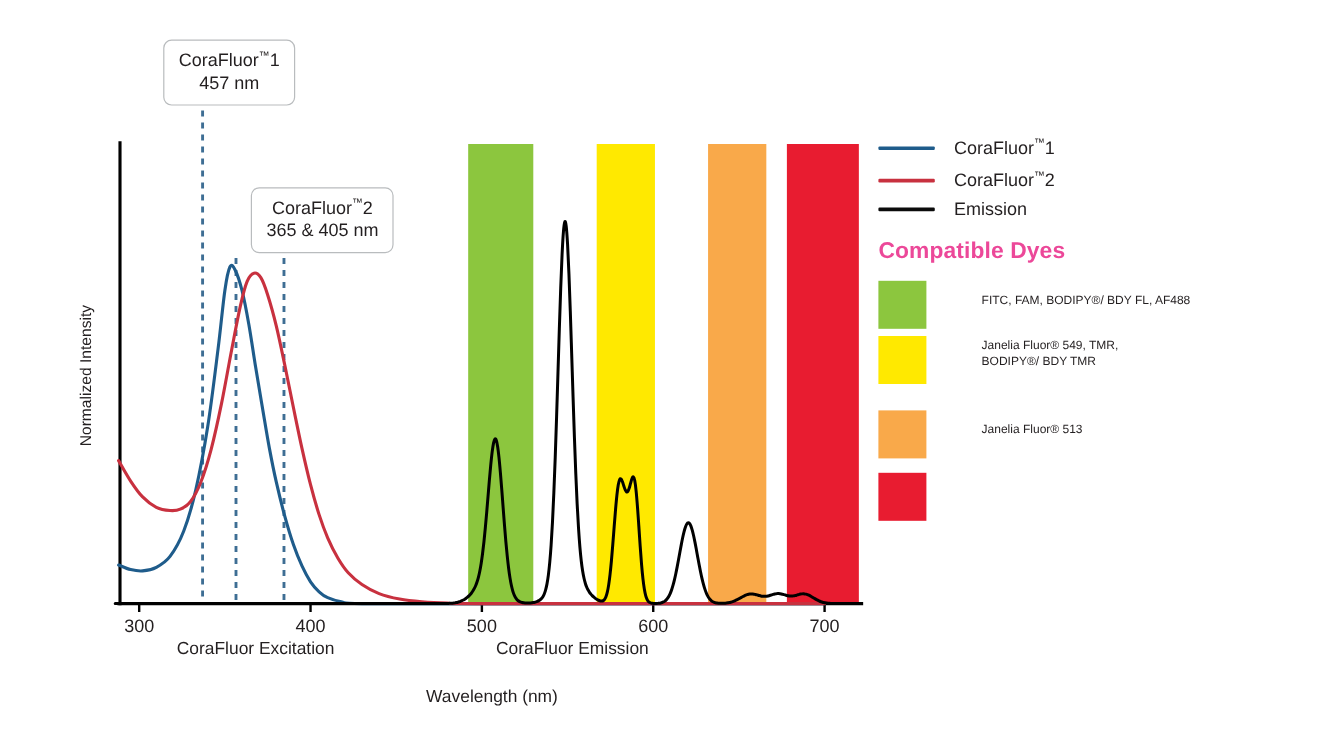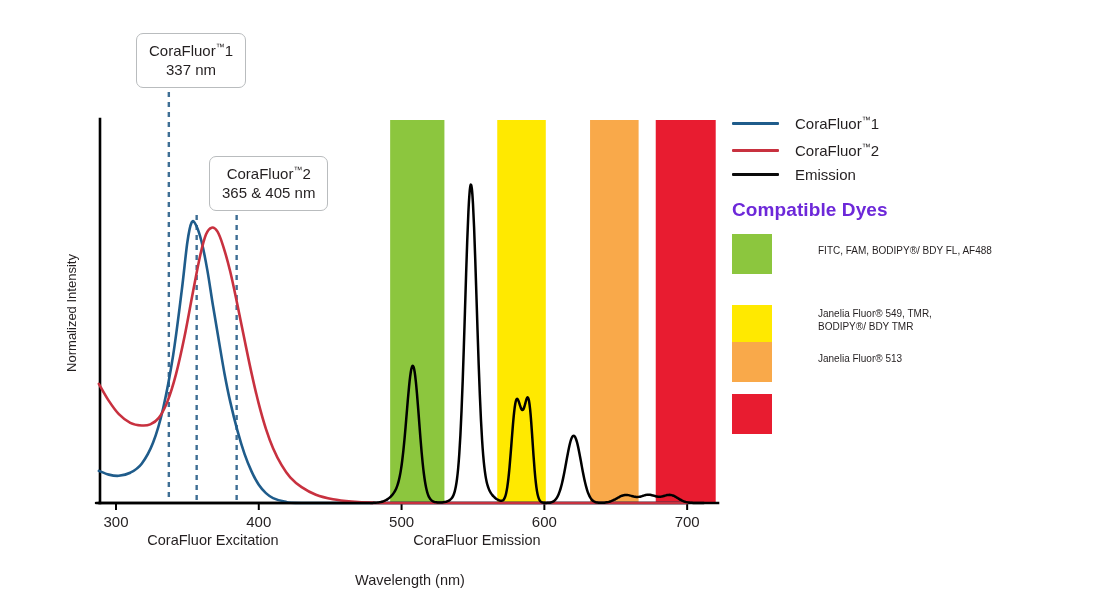--- a/index.html
+++ b/index.html
@@ -78,38 +78,38 @@
     font-size:15px;color:#231f20;white-space:nowrap;
   }
   .legend-label sup{font-size:9px;vertical-align:super;}
 
   #legend-r0{left:4px;top:114px;}
   #legend-r1{left:4px;top:141px;}
   #legend-r2{left:4px;top:165px;text-align:right;}
 
   #dyes-heading{
     position:absolute;left:4px;top:199px;
-    font-size:19px;font-weight:bold;color:#6d28d9;letter-spacing:.1px;
+    font-size:19px;font-weight:bold;color:#ec4899;letter-spacing:.1px;
   }
 
   .dye-row{
     position:absolute;display:flex;align-items:flex-start;
   }
   .dye-swatch{
     width:40px;height:40px;flex:0 0 auto;margin-right:22px;
   }
   .dye-label{
     font-size:10px;color:#231f20;line-height:1.32;padding-top:10px;
     white-space:nowrap;
     margin-left:24px;
   }
   .dye-label.two-line{padding-top:2px;}
 
   #dye-0{left:4px;top:234px;}
-  #dye-1{left:4px;top:305px;}
+  #dye-1{left:4px;top:280px;}
   #dye-2{left:4px;top:342px;}
   #dye-3{left:4px;top:394px;}
 </style>
 </head>
 <body>
 
 <div id="root">
 
   <div id="plot">
     <svg id="chart-svg" width="730" height="612" viewBox="0 0 730 612">
@@ -137,21 +137,21 @@
         <line x1="196.66744186046512" y1="215" x2="196.66744186046512" y2="503" stroke="#3E6E94" stroke-width="2.4" stroke-dasharray="5 5"></line>
         <line x1="236.64883720930231" y1="215" x2="236.64883720930231" y2="503" stroke="#3E6E94" stroke-width="2.4" stroke-dasharray="5 5"></line>
         <path d="M 98.86 470.85 C 100.52 471.48, 105.52 473.81, 108.85 474.63 C 112.18 475.45, 115.28 476.08, 118.85 475.77 C 122.42 475.45, 126.46 474.76, 130.27 472.74 C 134.08 470.72, 137.89 468.71, 141.69 463.66 C 145.50 458.62, 149.55 451.69, 153.12 442.48 C 156.69 433.28, 159.78 422.94, 163.11 408.44 C 166.44 393.94, 170.01 375.03, 173.11 355.49 C 176.20 335.94, 179.29 310.10, 181.67 291.19 C 184.05 272.27, 185.72 253.49, 187.39 242.01 C 189.05 230.54, 190.24 225.18, 191.67 222.35 C 193.10 219.51, 194.29 221.72, 195.95 224.99 C 197.62 228.27, 199.76 234.45, 201.67 242.01 C 203.57 249.58, 205.47 259.67, 207.38 270.38 C 209.28 281.10, 211.18 294.65, 213.09 306.32 C 214.99 317.98, 216.90 329.14, 218.80 340.36 C 220.70 351.58, 222.61 363.43, 224.51 373.64 C 226.42 383.85, 228.08 392.18, 230.22 401.63 C 232.37 411.09, 234.98 421.68, 237.36 430.38 C 239.74 439.08, 242.12 446.96, 244.50 453.83 C 246.88 460.70, 249.26 466.44, 251.64 471.61 C 254.02 476.78, 256.40 481.25, 258.78 484.84 C 261.16 488.44, 263.54 490.96, 265.92 493.17 C 268.30 495.37, 269.97 496.70, 273.06 498.08 C 276.15 499.47, 279.72 500.67, 284.48 501.49 C 289.24 502.31, 282.10 502.75, 301.62 503.00 C 321.13 503.25, 337.32 503.00, 401.57 503.00 C 465.83 503.00, 639.56 503.00, 687.15 503.00" fill="none" stroke="#1F5C8B" stroke-width="2.6" stroke-linejoin="round" stroke-linecap="round"></path>
         <path d="M 98.86 383.85 C 100.52 386.69, 105.52 395.83, 108.85 400.88 C 112.18 405.92, 115.28 410.46, 118.85 414.11 C 122.42 417.77, 126.46 420.92, 130.27 422.81 C 134.08 424.70, 138.36 425.21, 141.69 425.46 C 145.02 425.71, 147.40 425.59, 150.26 424.33 C 153.12 423.07, 155.97 421.68, 158.83 417.90 C 161.68 414.11, 164.54 408.88, 167.40 401.63 C 170.25 394.38, 173.11 385.24, 175.96 374.40 C 178.82 363.56, 181.67 350.44, 184.53 336.57 C 187.39 322.71, 190.48 304.74, 193.10 291.19 C 195.72 277.63, 198.10 264.71, 200.24 255.25 C 202.38 245.80, 204.04 239.05, 205.95 234.45 C 207.85 229.85, 209.76 228.15, 211.66 227.64 C 213.56 227.14, 215.47 228.40, 217.37 231.42 C 219.28 234.45, 220.94 239.11, 223.08 245.80 C 225.23 252.48, 227.84 261.75, 230.22 271.52 C 232.60 281.29, 234.98 293.08, 237.36 304.42 C 239.74 315.77, 242.12 328.06, 244.50 339.60 C 246.88 351.14, 249.26 362.93, 251.64 373.64 C 254.02 384.36, 256.40 394.70, 258.78 403.90 C 261.16 413.10, 263.54 421.49, 265.92 428.86 C 268.30 436.24, 270.44 442.10, 273.06 448.16 C 275.68 454.21, 278.77 460.32, 281.63 465.18 C 284.48 470.03, 286.86 473.62, 290.20 477.28 C 293.53 480.94, 297.33 484.21, 301.62 487.11 C 305.90 490.01, 310.66 492.66, 315.90 494.68 C 321.13 496.70, 327.08 498.08, 333.03 499.22 C 338.98 500.35, 344.93 500.92, 351.60 501.49 C 358.26 502.05, 364.68 502.37, 373.01 502.62 C 381.34 502.87, 349.22 502.94, 401.57 503.00 C 453.93 503.06, 639.56 503.00, 687.15 503.00" fill="none" stroke="#C8313F" stroke-width="2.6" stroke-linejoin="round" stroke-linecap="round"></path>
         <path d="M 96.00 503.00 L 358.73 503.00 C 358.93 503.00, 359.50 503.00, 359.88 503.00 C 360.26 503.00, 360.64 503.00, 361.02 503.00 C 361.40 503.00, 361.78 503.00, 362.16 503.00 C 362.54 503.00, 362.92 503.00, 363.30 503.00 C 363.68 502.99, 364.07 502.99, 364.45 502.99 C 364.83 502.99, 365.21 502.99, 365.59 502.99 C 365.97 502.99, 366.35 502.99, 366.73 502.98 C 367.11 502.98, 367.49 502.98, 367.87 502.98 C 368.25 502.97, 368.64 502.97, 369.02 502.96 C 369.40 502.96, 369.78 502.96, 370.16 502.95 C 370.54 502.94, 370.92 502.94, 371.30 502.93 C 371.68 502.92, 372.06 502.91, 372.44 502.90 C 372.82 502.88, 373.20 502.87, 373.59 502.85 C 373.97 502.84, 374.35 502.82, 374.73 502.80 C 375.11 502.77, 375.49 502.75, 375.87 502.72 C 376.25 502.69, 376.63 502.66, 377.01 502.62 C 377.39 502.58, 377.77 502.54, 378.15 502.49 C 378.54 502.44, 378.92 502.38, 379.30 502.32 C 379.68 502.25, 380.06 502.18, 380.44 502.10 C 380.82 502.02, 381.20 501.93, 381.58 501.83 C 381.96 501.73, 382.34 501.62, 382.72 501.50 C 383.10 501.38, 383.49 501.24, 383.87 501.09 C 384.25 500.95, 384.63 500.78, 385.01 500.61 C 385.39 500.43, 385.77 500.24, 386.15 500.03 C 386.53 499.82, 386.91 499.59, 387.29 499.34 C 387.67 499.10, 388.05 498.84, 388.44 498.55 C 388.82 498.27, 389.20 497.97, 389.58 497.64 C 389.96 497.31, 390.34 496.97, 390.72 496.59 C 391.10 496.21, 391.48 495.82, 391.86 495.38 C 392.24 494.95, 392.62 494.49, 393.00 493.99 C 393.39 493.48, 393.77 492.95, 394.15 492.34 C 394.53 491.74, 394.91 491.10, 395.29 490.36 C 395.67 489.63, 396.05 488.84, 396.43 487.92 C 396.81 487.00, 397.19 486.01, 397.57 484.84 C 397.95 483.67, 398.34 482.40, 398.72 480.89 C 399.10 479.39, 399.48 477.75, 399.86 475.82 C 400.24 473.90, 400.62 471.78, 401.00 469.36 C 401.38 466.94, 401.76 464.27, 402.14 461.28 C 402.52 458.30, 402.90 455.02, 403.29 451.47 C 403.67 447.92, 404.05 444.04, 404.43 439.98 C 404.81 435.92, 405.19 431.53, 405.57 427.10 C 405.95 422.67, 406.33 417.96, 406.71 413.40 C 407.09 408.83, 407.47 404.10, 407.85 399.71 C 408.24 395.32, 408.62 390.92, 409.00 387.06 C 409.38 383.20, 409.76 379.52, 410.14 376.55 C 410.52 373.58, 410.90 371.00, 411.28 369.22 C 411.66 367.43, 412.04 366.24, 412.42 365.85 C 412.80 365.46, 413.19 365.81, 413.57 366.88 C 413.95 367.95, 414.33 369.82, 414.71 372.26 C 415.09 374.70, 415.47 377.93, 415.85 381.52 C 416.23 385.11, 416.61 389.38, 416.99 393.80 C 417.37 398.22, 417.76 403.16, 418.14 408.03 C 418.52 412.91, 418.90 418.10, 419.28 423.06 C 419.66 428.03, 420.04 433.09, 420.42 437.83 C 420.80 442.57, 421.18 447.22, 421.56 451.50 C 421.94 455.78, 422.32 459.82, 422.71 463.50 C 423.09 467.17, 423.47 470.52, 423.85 473.53 C 424.23 476.54, 424.61 479.20, 424.99 481.57 C 425.37 483.94, 425.75 485.96, 426.13 487.76 C 426.51 489.55, 426.89 491.04, 427.27 492.35 C 427.66 493.67, 428.04 494.72, 428.42 495.66 C 428.80 496.59, 429.18 497.32, 429.56 497.97 C 429.94 498.62, 430.32 499.11, 430.70 499.55 C 431.08 499.99, 431.46 500.32, 431.84 500.62 C 432.22 500.92, 432.61 501.14, 432.99 501.33 C 433.37 501.53, 433.75 501.68, 434.13 501.81 C 434.51 501.94, 434.89 502.03, 435.27 502.12 C 435.65 502.21, 436.03 502.27, 436.41 502.32 C 436.79 502.38, 437.17 502.41, 437.56 502.44 C 437.94 502.47, 438.32 502.49, 438.70 502.51 C 439.08 502.52, 439.46 502.52, 439.84 502.52 C 440.22 502.51, 440.60 502.50, 440.98 502.48 C 441.36 502.46, 441.74 502.44, 442.12 502.40 C 442.51 502.37, 442.89 502.33, 443.27 502.28 C 443.65 502.23, 444.03 502.17, 444.41 502.10 C 444.79 502.03, 445.17 501.95, 445.55 501.86 C 445.93 501.76, 446.31 501.66, 446.69 501.54 C 447.07 501.42, 447.46 501.28, 447.84 501.12 C 448.22 500.96, 448.60 500.78, 448.98 500.57 C 449.36 500.35, 449.74 500.11, 450.12 499.81 C 450.50 499.51, 450.88 499.19, 451.26 498.76 C 451.64 498.33, 452.02 497.86, 452.41 497.23 C 452.79 496.60, 453.17 495.91, 453.55 494.97 C 453.93 494.03, 454.31 493.00, 454.69 491.60 C 455.07 490.20, 455.45 488.64, 455.83 486.58 C 456.21 484.52, 456.59 482.20, 456.97 479.23 C 457.36 476.26, 457.74 472.90, 458.12 468.74 C 458.50 464.58, 458.88 459.88, 459.26 454.27 C 459.64 448.65, 460.02 442.32, 460.40 435.06 C 460.78 427.79, 461.16 419.64, 461.54 410.66 C 461.92 401.67, 462.31 391.70, 462.69 381.14 C 463.07 370.59, 463.45 359.04, 463.83 347.31 C 464.21 335.59, 464.59 323.02, 464.97 310.81 C 465.35 298.60, 465.73 285.85, 466.11 274.06 C 466.49 262.28, 466.88 250.42, 467.26 240.09 C 467.64 229.77, 468.02 219.96, 468.40 212.11 C 468.78 204.26, 469.16 197.55, 469.54 193.00 C 469.92 188.46, 470.30 185.59, 470.68 184.84 C 471.06 184.09, 471.44 185.39, 471.83 188.50 C 472.21 191.61, 472.59 196.90, 472.97 203.50 C 473.35 210.09, 473.73 218.73, 474.11 228.06 C 474.49 237.40, 474.87 248.40, 475.25 259.50 C 475.63 270.61, 476.01 282.85, 476.39 294.69 C 476.78 306.52, 477.16 318.90, 477.54 330.52 C 477.92 342.14, 478.30 353.75, 478.68 364.42 C 479.06 375.09, 479.44 385.30, 479.82 394.55 C 480.20 403.79, 480.58 412.28, 480.96 419.90 C 481.34 427.51, 481.73 434.23, 482.11 440.22 C 482.49 446.22, 482.87 451.32, 483.25 455.86 C 483.63 460.40, 484.01 464.14, 484.39 467.48 C 484.77 470.82, 485.15 473.49, 485.53 475.89 C 485.91 478.30, 486.29 480.19, 486.68 481.91 C 487.06 483.63, 487.44 484.97, 487.82 486.22 C 488.20 487.46, 488.58 488.44, 488.96 489.36 C 489.34 490.28, 489.72 491.02, 490.10 491.73 C 490.48 492.43, 490.86 493.02, 491.24 493.59 C 491.63 494.15, 492.01 494.64, 492.39 495.10 C 492.77 495.57, 493.15 495.99, 493.53 496.38 C 493.91 496.77, 494.29 497.13, 494.67 497.47 C 495.05 497.81, 495.43 498.12, 495.81 498.41 C 496.19 498.70, 496.58 498.97, 496.96 499.21 C 497.34 499.46, 497.72 499.68, 498.10 499.88 C 498.48 500.08, 498.86 500.26, 499.24 500.41 C 499.62 500.56, 500.00 500.69, 500.38 500.76 C 500.76 500.83, 501.14 500.89, 501.53 500.84 C 501.91 500.80, 502.29 500.73, 502.67 500.50 C 503.05 500.27, 503.43 499.98, 503.81 499.45 C 504.19 498.91, 504.57 498.27, 504.95 497.27 C 505.33 496.27, 505.71 495.09, 506.09 493.44 C 506.48 491.80, 506.86 489.85, 507.24 487.40 C 507.62 484.94, 508.00 482.05, 508.38 478.71 C 508.76 475.36, 509.14 471.47, 509.52 467.30 C 509.90 463.13, 510.28 458.40, 510.66 453.67 C 511.04 448.94, 511.43 443.76, 511.81 438.92 C 512.19 434.08, 512.57 429.04, 512.95 424.65 C 513.33 420.26, 513.71 416.00, 514.09 412.56 C 514.47 409.12, 514.85 406.17, 515.23 404.01 C 515.61 401.85, 516.00 400.43, 516.38 399.60 C 516.76 398.77, 517.14 398.76, 517.52 399.04 C 517.90 399.32, 518.28 400.31, 518.66 401.28 C 519.04 402.24, 519.42 403.68, 519.80 404.82 C 520.18 405.96, 520.56 407.27, 520.95 408.12 C 521.33 408.97, 521.71 409.70, 522.09 409.93 C 522.47 410.15, 522.85 410.00, 523.23 409.47 C 523.61 408.94, 523.99 407.89, 524.37 406.74 C 524.75 405.60, 525.13 403.93, 525.51 402.59 C 525.90 401.26, 526.28 399.61, 526.66 398.74 C 527.04 397.87, 527.42 397.09, 527.80 397.38 C 528.18 397.67, 528.56 398.54, 528.94 400.48 C 529.32 402.42, 529.70 405.35, 530.08 408.99 C 530.46 412.64, 530.85 417.41, 531.23 422.36 C 531.61 427.30, 531.99 433.16, 532.37 438.68 C 532.75 444.20, 533.13 450.17, 533.51 455.47 C 533.89 460.77, 534.27 466.00, 534.65 470.48 C 535.03 474.97, 535.41 478.99, 535.80 482.38 C 536.18 485.77, 536.56 488.52, 536.94 490.83 C 537.32 493.15, 537.70 494.84, 538.08 496.28 C 538.46 497.72, 538.84 498.66, 539.22 499.49 C 539.60 500.32, 539.98 500.80, 540.36 501.25 C 540.75 501.69, 541.13 501.92, 541.51 502.15 C 541.89 502.37, 542.27 502.48, 542.65 502.59 C 543.03 502.69, 543.41 502.74, 543.79 502.79 C 544.17 502.84, 544.55 502.86, 544.93 502.87 C 545.31 502.89, 545.70 502.89, 546.08 502.89 C 546.46 502.89, 546.84 502.88, 547.22 502.86 C 547.60 502.84, 547.98 502.82, 548.36 502.79 C 548.74 502.75, 549.12 502.71, 549.50 502.65 C 549.88 502.60, 550.26 502.53, 550.65 502.44 C 551.03 502.35, 551.41 502.25, 551.79 502.11 C 552.17 501.97, 552.55 501.82, 552.93 501.62 C 553.31 501.42, 553.69 501.19, 554.07 500.91 C 554.45 500.62, 554.83 500.30, 555.21 499.90 C 555.60 499.50, 555.98 499.05, 556.36 498.51 C 556.74 497.97, 557.12 497.36, 557.50 496.65 C 557.88 495.94, 558.26 495.15, 558.64 494.23 C 559.02 493.32, 559.40 492.31, 559.78 491.18 C 560.16 490.05, 560.55 488.80, 560.93 487.44 C 561.31 486.07, 561.69 484.58, 562.07 482.99 C 562.45 481.39, 562.83 479.67, 563.21 477.87 C 563.59 476.07, 563.97 474.14, 564.35 472.18 C 564.73 470.21, 565.12 468.14, 565.50 466.08 C 565.88 464.02, 566.26 461.88, 566.64 459.81 C 567.02 457.74, 567.40 455.64, 567.78 453.66 C 568.16 451.68, 568.54 449.73, 568.92 447.95 C 569.30 446.18, 569.68 444.48, 570.07 443.02 C 570.45 441.56, 570.83 440.23, 571.21 439.18 C 571.59 438.12, 571.97 437.26, 572.35 436.67 C 572.73 436.09, 573.11 435.75, 573.49 435.69 C 573.87 435.62, 574.25 435.83, 574.63 436.28 C 575.02 436.74, 575.40 437.47, 575.78 438.42 C 576.16 439.36, 576.54 440.58, 576.92 441.95 C 577.30 443.32, 577.68 444.93, 578.06 446.63 C 578.44 448.34, 578.82 450.24, 579.20 452.18 C 579.58 454.12, 579.97 456.19, 580.35 458.25 C 580.73 460.31, 581.11 462.45, 581.49 464.52 C 581.87 466.59, 582.25 468.69, 582.63 470.68 C 583.01 472.68, 583.39 474.64, 583.77 476.49 C 584.15 478.34, 584.53 480.12, 584.92 481.77 C 585.30 483.42, 585.68 484.97, 586.06 486.39 C 586.44 487.81, 586.82 489.12, 587.20 490.31 C 587.58 491.50, 587.96 492.57, 588.34 493.53 C 588.72 494.50, 589.10 495.34, 589.48 496.10 C 589.87 496.86, 590.25 497.51, 590.63 498.09 C 591.01 498.67, 591.39 499.15, 591.77 499.59 C 592.15 500.02, 592.53 500.37, 592.91 500.68 C 593.29 500.99, 593.67 501.24, 594.05 501.46 C 594.43 501.68, 594.82 501.84, 595.20 501.99 C 595.58 502.14, 595.96 502.25, 596.34 502.35 C 596.72 502.45, 597.10 502.52, 597.48 502.58 C 597.86 502.64, 598.24 502.68, 598.62 502.71 C 599.00 502.75, 599.38 502.77, 599.77 502.78 C 600.15 502.80, 600.53 502.80, 600.91 502.80 C 601.29 502.80, 601.67 502.80, 602.05 502.78 C 602.43 502.77, 602.81 502.75, 603.19 502.73 C 603.57 502.70, 603.95 502.67, 604.33 502.64 C 604.72 502.60, 605.10 502.56, 605.48 502.51 C 605.86 502.46, 606.24 502.41, 606.62 502.34 C 607.00 502.28, 607.38 502.20, 607.76 502.12 C 608.14 502.04, 608.52 501.95, 608.90 501.85 C 609.28 501.75, 609.67 501.64, 610.05 501.52 C 610.43 501.40, 610.81 501.27, 611.19 501.13 C 611.57 500.99, 611.95 500.83, 612.33 500.67 C 612.71 500.51, 613.09 500.34, 613.47 500.16 C 613.85 499.98, 614.24 499.78, 614.62 499.59 C 615.00 499.39, 615.38 499.18, 615.76 498.98 C 616.14 498.77, 616.52 498.55, 616.90 498.34 C 617.28 498.13, 617.66 497.91, 618.04 497.70 C 618.42 497.49, 618.80 497.27, 619.19 497.07 C 619.57 496.87, 619.95 496.67, 620.33 496.49 C 620.71 496.30, 621.09 496.13, 621.47 495.97 C 621.85 495.81, 622.23 495.67, 622.61 495.54 C 622.99 495.41, 623.37 495.30, 623.75 495.22 C 624.14 495.13, 624.52 495.06, 624.90 495.01 C 625.28 494.97, 625.66 494.94, 626.04 494.93 C 626.42 494.93, 626.80 494.94, 627.18 494.97 C 627.56 495.01, 627.94 495.06, 628.32 495.12 C 628.70 495.19, 629.09 495.27, 629.47 495.36 C 629.85 495.45, 630.23 495.55, 630.61 495.66 C 630.99 495.76, 631.37 495.88, 631.75 495.99 C 632.13 496.10, 632.51 496.21, 632.89 496.31 C 633.27 496.41, 633.65 496.51, 634.04 496.60 C 634.42 496.68, 634.80 496.76, 635.18 496.82 C 635.56 496.88, 635.94 496.92, 636.32 496.95 C 636.70 496.97, 637.08 496.98, 637.46 496.97 C 637.84 496.96, 638.22 496.93, 638.60 496.88 C 638.99 496.84, 639.37 496.77, 639.75 496.69 C 640.13 496.62, 640.51 496.52, 640.89 496.42 C 641.27 496.32, 641.65 496.20, 642.03 496.08 C 642.41 495.96, 642.79 495.84, 643.17 495.72 C 643.55 495.59, 643.94 495.47, 644.32 495.36 C 644.70 495.25, 645.08 495.14, 645.46 495.04 C 645.84 494.95, 646.22 494.87, 646.60 494.81 C 646.98 494.74, 647.36 494.69, 647.74 494.67 C 648.12 494.64, 648.50 494.63, 648.89 494.64 C 649.27 494.65, 649.65 494.68, 650.03 494.73 C 650.41 494.78, 650.79 494.85, 651.17 494.93 C 651.55 495.01, 651.93 495.10, 652.31 495.21 C 652.69 495.31, 653.07 495.42, 653.45 495.54 C 653.84 495.65, 654.22 495.77, 654.60 495.88 C 654.98 495.99, 655.36 496.11, 655.74 496.21 C 656.12 496.31, 656.50 496.40, 656.88 496.47 C 657.26 496.55, 657.64 496.61, 658.02 496.65 C 658.40 496.69, 658.79 496.72, 659.17 496.73 C 659.55 496.73, 659.93 496.72, 660.31 496.68 C 660.69 496.65, 661.07 496.60, 661.45 496.54 C 661.83 496.47, 662.21 496.39, 662.59 496.30 C 662.97 496.20, 663.36 496.10, 663.74 495.99 C 664.12 495.89, 664.50 495.77, 664.88 495.66 C 665.26 495.55, 665.64 495.44, 666.02 495.34 C 666.40 495.25, 666.78 495.15, 667.16 495.08 C 667.54 495.01, 667.92 494.94, 668.31 494.90 C 668.69 494.86, 669.07 494.84, 669.45 494.84 C 669.83 494.85, 670.21 494.87, 670.59 494.92 C 670.97 494.97, 671.35 495.04, 671.73 495.14 C 672.11 495.24, 672.49 495.36, 672.87 495.50 C 673.26 495.64, 673.64 495.80, 674.02 495.98 C 674.40 496.16, 674.78 496.36, 675.16 496.56 C 675.54 496.77, 675.92 496.99, 676.30 497.22 C 676.68 497.44, 677.06 497.68, 677.44 497.91 C 677.82 498.14, 678.21 498.38, 678.59 498.61 C 678.97 498.84, 679.35 499.08, 679.73 499.30 C 680.11 499.52, 680.49 499.74, 680.87 499.94 C 681.25 500.15, 681.63 500.34, 682.01 500.52 C 682.39 500.71, 682.77 500.88, 683.16 501.04 C 683.54 501.20, 683.92 501.34, 684.30 501.48 C 684.68 501.61, 685.06 501.73, 685.44 501.84 C 685.82 501.95, 686.20 502.05, 686.58 502.14 C 686.96 502.23, 687.34 502.31, 687.72 502.37 C 688.11 502.44, 688.49 502.50, 688.87 502.55 C 689.25 502.61, 689.63 502.65, 690.01 502.69 C 690.39 502.73, 690.77 502.76, 691.15 502.79 C 691.53 502.82, 691.91 502.84, 692.29 502.86 C 692.67 502.88, 693.06 502.89, 693.44 502.91 C 693.82 502.92, 694.20 502.93, 694.58 502.94 C 694.96 502.95, 695.34 502.96, 695.72 502.96 C 696.10 502.97, 696.48 502.97, 696.86 502.98 C 697.24 502.98, 697.62 502.98, 698.01 502.99 C 698.39 502.99, 698.77 502.99, 699.15 502.99 C 699.53 502.99, 699.91 502.99, 700.29 503.00 C 700.67 503.00, 701.05 503.00, 701.43 503.00 C 701.81 503.00, 702.19 503.00, 702.57 503.00 C 702.96 503.00, 703.53 503.00, 703.72 503.00" fill="none" stroke="#000000" stroke-width="2.5" stroke-linejoin="round" stroke-linecap="round"></path>
       </svg>
   </div>
 
   <div class="callout" id="callout1">
     <span class="l1"><span>CoraFluor</span><sup>™</sup><span>1</span></span>
-    <span class="l2">337 nm</span>
+    <span class="l2">457 nm</span>
   </div>
 
   <div class="callout" id="callout2">
     <span class="l1"><span>CoraFluor</span><sup>™</sup><span>2</span></span>
     <span class="l2">365 &amp; 405 nm</span>
   </div>
 
   <div id="side">
 
     <div class="legend-row" id="legend-r0">

